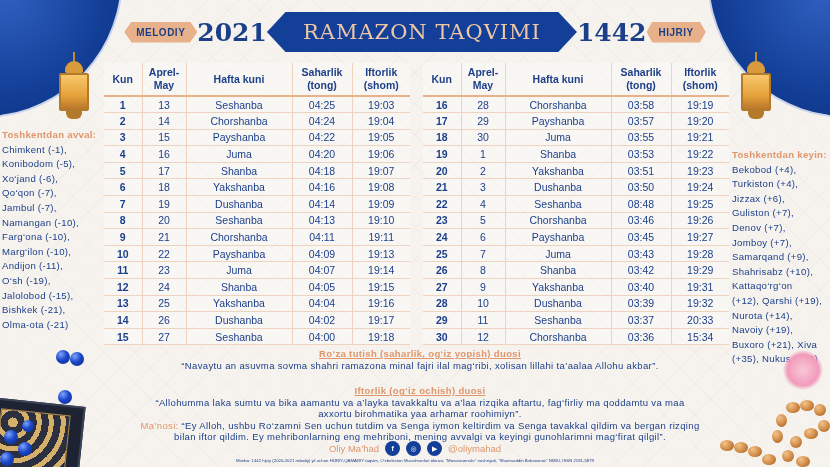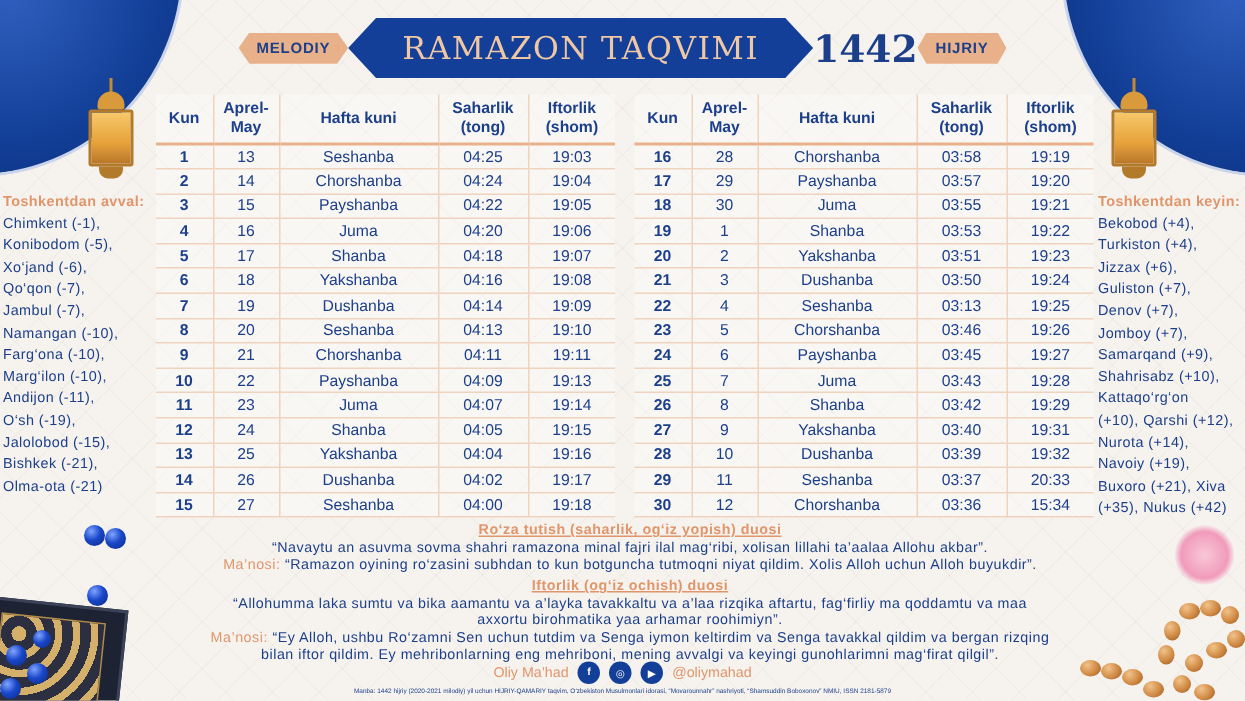--- a/index.html
+++ b/index.html
@@ -65,21 +65,21 @@
     border: 2px solid #b47a2b; border-radius: 2px;
   }
   .lantern .base { position: absolute; left: 10px; top: 59px; width: 16px; height: 8px; background: #b47a2b; border-radius: 0 0 6px 6px; }
   
   .side {
     position: absolute; top: 128px; width: 96px; 
     font-size: 9.6px; line-height: 14.6px; color: #1c3f8a; letter-spacing: 0.3px;
   }
   .side .side-title { color: #e0956a; font-weight: bold; }
   .side.left { left: 2px; }
-  .side.right { left: 732px; }
+  .side.right { left: 732px; margin-top: 20px; }
   
   .tbl {
     position: absolute; top: 63px; border-collapse: collapse;
     font-size: 10.5px; color: #1c3f8a;
     background: rgba(255,255,255,0.35);
   }
   .tbl th {
     font-weight: bold; font-size: 10.5px; line-height: 13px; height: 33px;
     border-right: 1px solid #f0d3be; padding: 0 2px; color: #1c3f8a;
     border-bottom: 2px solid #e8b189;
@@ -136,20 +136,21 @@
 </style>
 </head>
 <body>
 
 <div class="bg-pattern"></div>
 <div class="curtain-left"></div>
 <div class="curtain-right"></div>
 
 <div class="header">
   <span class="tag">MELODIY</span>
+  <span class="year">2021</span>
   <span class="title-banner">RAMAZON TAQVIMI</span>
   <span class="year">1442</span>
   <span class="tag">HIJRIY</span>
 </div>
 
 <div class="lantern" style="left:56px; top:52px;">
   <div class="chain"></div>
     <div class="dome"></div>
     <div class="body"></div>
     <div class="base"></div>
@@ -184,21 +185,21 @@
   <div id="right-lines">
       <div>Bekobod (+4),</div>
       <div>Turkiston (+4),</div>
       <div>Jizzax (+6),</div>
       <div>Guliston (+7),</div>
       <div>Denov (+7),</div>
       <div>Jomboy (+7),</div>
       <div>Samarqand (+9),</div>
       <div>Shahrisabz (+10),</div>
       <div>Kattaqo‘rg‘on</div>
-      <div>(+10), Qarshi (+12),</div>
+      <div>(+12), Qarshi (+19),</div>
       <div>Nurota (+14),</div>
       <div>Navoiy (+19),</div>
       <div>Buxoro (+21), Xiva</div>
       <div>(+35), Nukus (+42)</div>
     </div>
 </div>
 
 <table class="tbl" id="t1">
   <thead>
       <tr id="t1-head">
@@ -393,21 +394,21 @@
         <td class="kun">21</td>
         <td>3</td>
         <td>Dushanba</td>
         <td>03:50</td>
         <td>19:24</td>
       </tr>
       <tr>
         <td class="kun">22</td>
         <td>4</td>
         <td>Seshanba</td>
-        <td>03:13</td>
+        <td>08:48</td>
         <td>19:25</td>
       </tr>
       <tr>
         <td class="kun">23</td>
         <td>5</td>
         <td>Chorshanba</td>
         <td>03:46</td>
         <td>19:26</td>
       </tr>
       <tr>
@@ -458,21 +459,20 @@
         <td>Chorshanba</td>
         <td>03:36</td>
         <td>15:34</td>
       </tr>
     </tbody>
 </table>
 
 <div class="duo" id="duo1">
   <div class="h">Ro‘za tutish (saharlik, og‘iz yopish) duosi</div>
   <div>“Navaytu an asuvma sovma shahri ramazona minal fajri ilal mag‘ribi, xolisan lillahi ta’aalaa Allohu akbar”.</div>
-  <div><span class="m">Ma’nosi:</span> <span>“Ramazon oyining ro‘zasini subhdan to kun botguncha tutmoqni niyat qildim. Xolis Alloh uchun Alloh buyukdir”.</span></div>
 </div>
 
 <div class="duo" id="duo2">
   <div class="h">Iftorlik (og‘iz ochish) duosi</div>
   <div>“Allohumma laka sumtu va bika aamantu va a’layka tavakkaltu va a’laa rizqika aftartu, fag‘firliy ma qoddamtu va maa</div>
   <div>axxortu birohmatika yaa arhamar roohimiyn”.</div>
   <div><span class="m">Ma’nosi:</span> <span>“Ey Alloh, ushbu Ro‘zamni Sen uchun tutdim va Senga iymon keltirdim va Senga tavakkal qildim va bergan rizqing</span></div>
   <div>bilan iftor qildim. Ey mehribonlarning eng mehriboni, mening avvalgi va keyingi gunohlarimni mag‘firat qilgil”.</div>
 </div>
 

